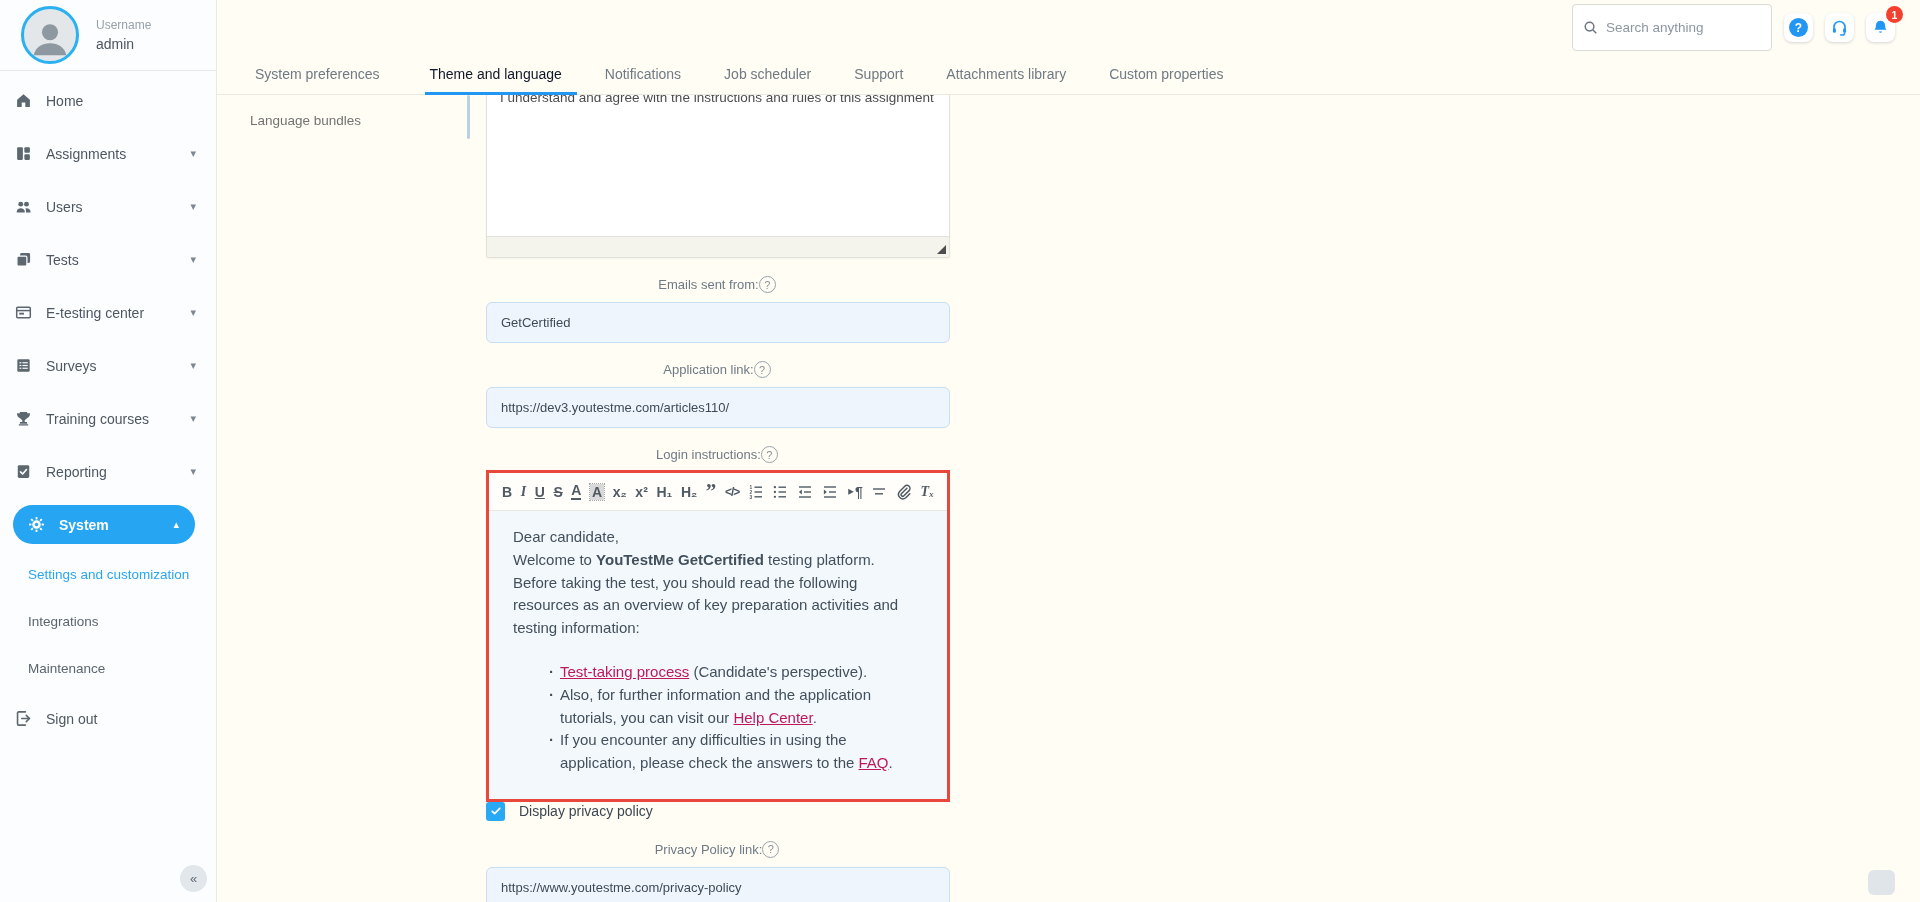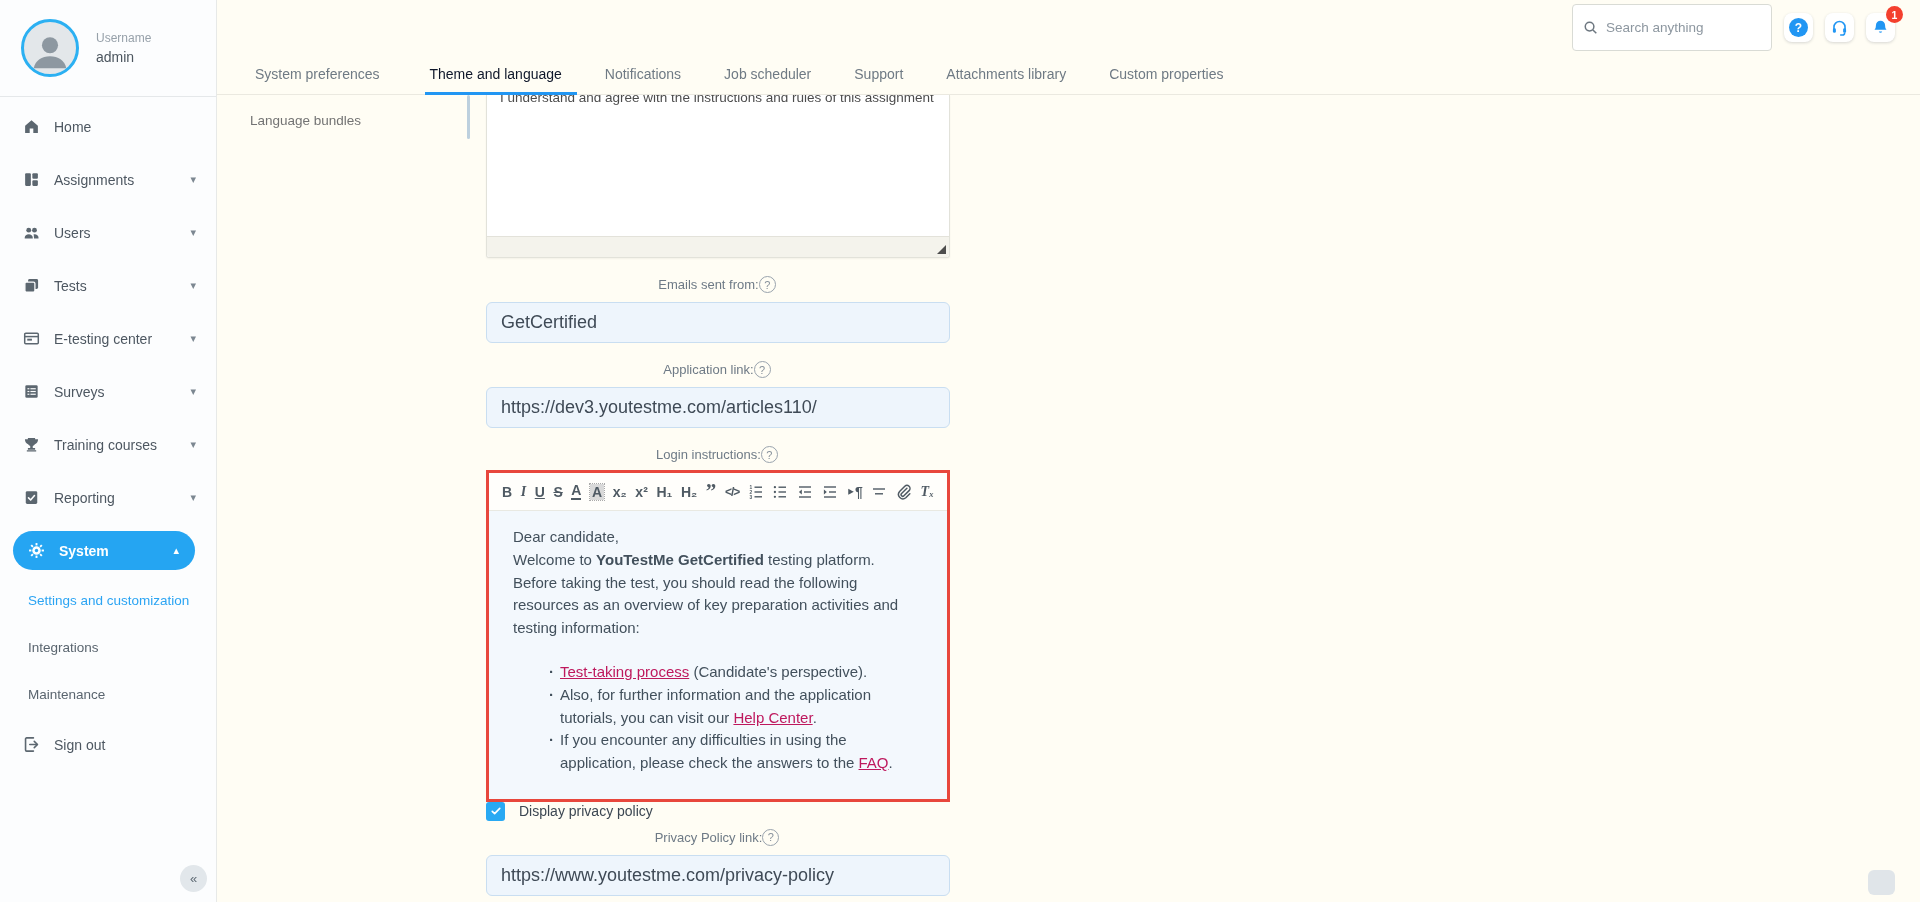--- a/index.html
+++ b/index.html
@@ -1,27 +1,27 @@
 <!DOCTYPE html>
 <html><head>
 <meta charset="utf-8">
 <style>
   * { margin:0; padding:0; box-sizing:border-box; }
   html,body { width:1920px; height:902px; overflow:hidden; }
   body { font-family:"Liberation Sans","DejaVu Sans",sans-serif; display:flex; background:#fffdf4; color:#444; }
 
   
   .sidebar { width:217px; min-width:217px; height:100%; background:#fcfdfe; border-right:1px solid #e7e9e8; position:relative; }
-  .user-card { height:97px; border-bottom:1px solid #e5e8ea; display:flex; align-items:center; padding-left:21px; gap:17px; }
+  .user-card { height:71px; border-bottom:1px solid #e5e8ea; display:flex; align-items:center; padding-left:21px; gap:17px; }
   .avatar { width:58px; height:58px; border-radius:50%; border:3px solid #2bb0f2; background:#e3e7ea; overflow:hidden; display:flex; align-items:flex-end; justify-content:center; }
   .avatar svg { width:46px; height:46px; }
   .u-label { font-size:12px; color:#97a1aa; margin-bottom:4px; }
   .u-name { font-size:14px; color:#4c565f; }
   .nav { padding-top:3px; }
-  .nav-item { height:53px; display:flex; align-items:center; padding:0 20px 0 23px; color:#4d5761; font-size:14px; cursor:pointer; }
+  .nav-item { height:53px; display:flex; align-items:center; padding:0 20px 0 15px; color:#4d5761; font-size:14px; cursor:pointer; }
   .nav-icon { width:17px; height:17px; margin-right:14px; color:#5c6770; display:inline-flex; flex:none; }
   .nav-icon svg { width:100%; height:100%; }
   .caret { margin-left:auto; font-size:11px; color:#7c8791; }
   .nav-item.active { height:39px; margin:7px 21px 7px 13px; padding:0 16px 0 15px; background:#25a5f2; border-radius:20px; color:#fff; font-weight:bold; }
   .nav-item.active .nav-icon, .nav-item.active .caret { color:#fff; }
   .sub-item { height:47px; display:flex; align-items:center; padding-left:28px; font-size:13.5px; color:#5a656f; cursor:pointer; }
   .sub-item.active { color:#2ba4f3; }
   .collapse-btn { position:absolute; left:180px; bottom:10px; width:27px; height:27px; border-radius:50%; background:#e2e7eb; color:#5f6b75; display:flex; align-items:center; justify-content:center; font-size:13px; cursor:pointer; }
 
   
@@ -49,21 +49,21 @@
 
   .textarea-box { position:relative; border:1px solid #e2e2da; border-top:none; border-radius:0 0 3px 3px; background:#fff; height:163px; box-shadow:0 1px 2px rgba(0,0,0,.05); cursor:text; }
   .textarea-body { height:140px; overflow:hidden; padding:0 13px; }
   .textarea-text { font-size:13.5px; color:#4c4c4c; line-height:20px; margin-top:-7px; white-space:nowrap; }
   .textarea-foot { position:absolute; left:0; right:0; bottom:0; height:21px; background:#f4f3ec; border-top:1px solid #e3e2da; border-radius:0 0 3px 3px; }
   .resize-handle { position:absolute; right:3px; bottom:3px; width:0; height:0; border-left:9px solid transparent; border-bottom:9px solid #4d4d4d; cursor:nwse-resize; }
 
   .field-head { display:flex; align-items:center; justify-content:center; margin:18px 0 9px; }
   .field-label { font-size:13px; color:#6e7a86; }
   .help-icon { width:17px; height:17px; border:1.5px solid #99a3ad; border-radius:50%; color:#87919b; font-size:11px; display:flex; align-items:center; justify-content:center; margin-right:2px; cursor:default; }
-  .text-input { width:100%; height:41px; background:#eef5fc; border:1px solid #c9def1; border-radius:6px; padding:0 14px; font-size:18px; color:#3f4a56; outline:none; font-family:inherit; }
+  .text-input { width:100%; height:41px; background:#eef5fc; border:1px solid #c9def1; border-radius:6px; padding:0 14px; font-size:13px; color:#3f4a56; outline:none; font-family:inherit; }
 
   .editor { border:3px solid #e8473c; margin-top:5px; background:#fffefb; }
   .editor-toolbar { display:flex; justify-content:space-between; align-items:center; padding:10px 13px; }
   .tool { color:#4f5a63; font-size:14px; font-weight:600; cursor:pointer; display:inline-flex; align-items:center; line-height:1; }
   .tool svg { width:16px; height:16px; }
   .tool.italic, .tool.clear { font-style:italic; font-family:"Liberation Serif",serif; }
   .tool.underline { text-decoration:underline; }
   .tool.strike { text-decoration:line-through; }
   .tool.tcolor { border-bottom:2px solid #4f5a63; padding-bottom:1px; }
   .tool.hl { background:#d9d9d9; padding:1px 2px; outline:1px dotted #aaa; }
@@ -74,21 +74,21 @@
   .ed-gap { height:21px; }
   ul.ed-list { margin:0; padding-left:47px; list-style:none; }
   .ed-list li { position:relative; max-width:382px; }
   .ed-list li::before { content:"\00B7"; position:absolute; left:-11px; font-weight:bold; }
   .ed-link { color:#be185d; text-decoration:underline; cursor:pointer; }
 
   .checkbox-row { display:flex; align-items:center; gap:14px; }
   .checkbox { width:19px; height:19px; border-radius:3px; background:#29a9f3; display:flex; align-items:center; justify-content:center; cursor:pointer; }
   .checkbox svg { width:12px; height:12px; }
   .checkbox-label { font-size:14px; color:#3c4752; }
-  .privacy-head { margin-top:8px; }
+  .privacy-head { margin-top:20px; }
   .corner-btn { position:absolute; right:25px; bottom:7px; width:27px; height:25px; border-radius:6px; background:#e0e5e9; cursor:pointer; }
 </style>
 </head>
 <body>
 
 <aside class="sidebar">
   <div class="user-card">
     <div class="avatar">
       <svg viewBox="0 0 24 24">
           <circle cx="12" cy="9" r="4.2" fill="#8d98a1"></circle>

